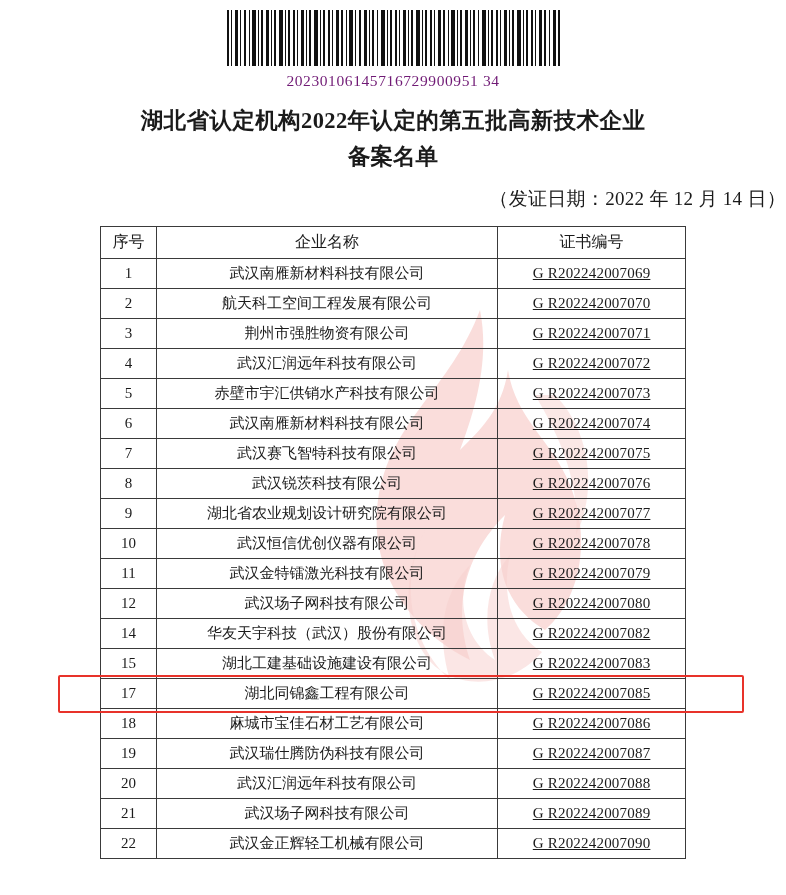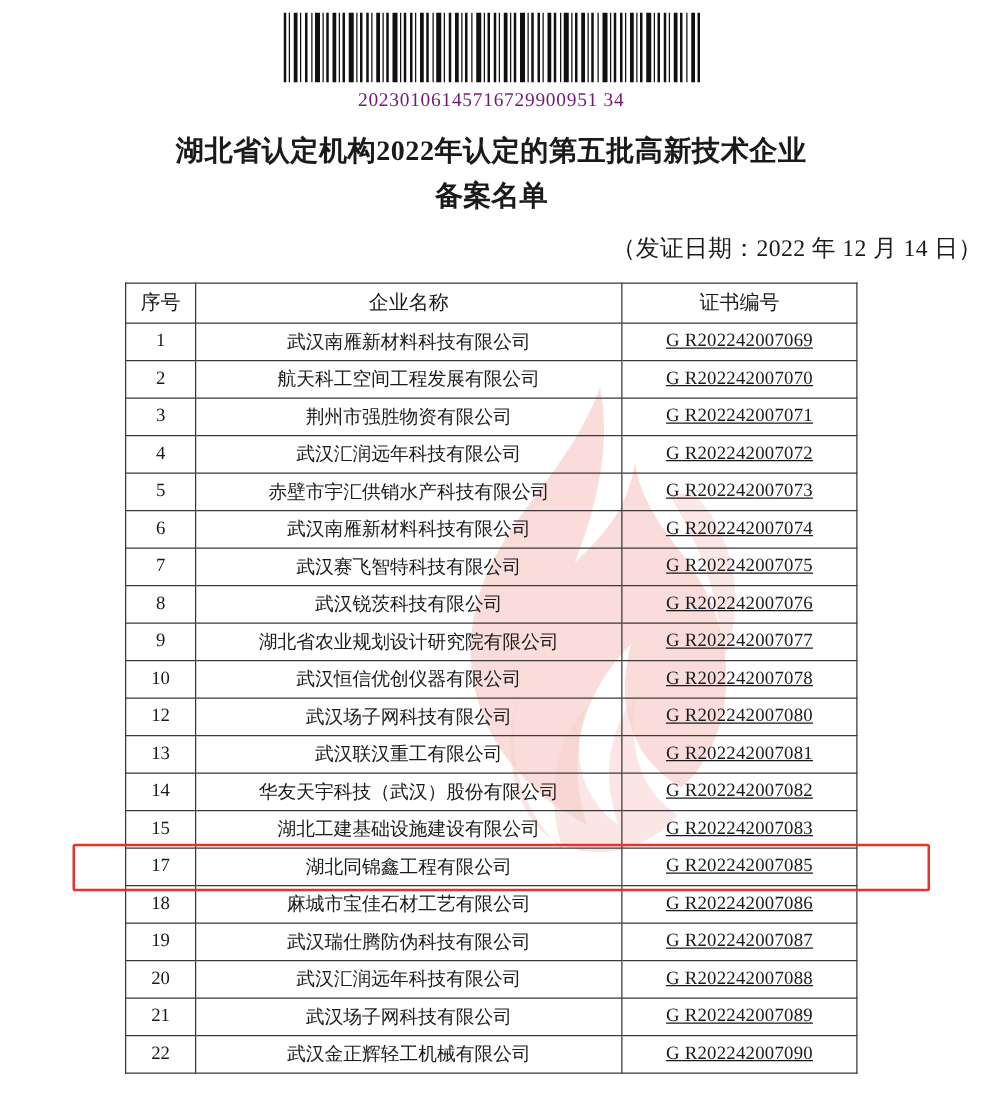--- a/index.html
+++ b/index.html
@@ -274,30 +274,30 @@
           <td class="idx">9</td>
           <td class="name">湖北省农业规划设计研究院有限公司</td>
           <td class="cert">G R202242007077</td>
         </tr>
         <tr>
           <td class="idx">10</td>
           <td class="name">武汉恒信优创仪器有限公司</td>
           <td class="cert">G R202242007078</td>
         </tr>
         <tr>
+          <td class="idx">11</td>
+          <td class="name">武汉金特镭激光科技有限公司</td>
+          <td class="cert">G R202242007079</td>
+        </tr>
+        <tr>
           <td class="idx">12</td>
           <td class="name">武汉场子网科技有限公司</td>
           <td class="cert">G R202242007080</td>
         </tr>
         <tr>
-          <td class="idx">13</td>
-          <td class="name">武汉联汉重工有限公司</td>
-          <td class="cert">G R202242007081</td>
-        </tr>
-        <tr>
           <td class="idx">14</td>
           <td class="name">华友天宇科技（武汉）股份有限公司</td>
           <td class="cert">G R202242007082</td>
         </tr>
         <tr>
           <td class="idx">15</td>
           <td class="name">湖北工建基础设施建设有限公司</td>
           <td class="cert">G R202242007083</td>
         </tr>
         <tr>

